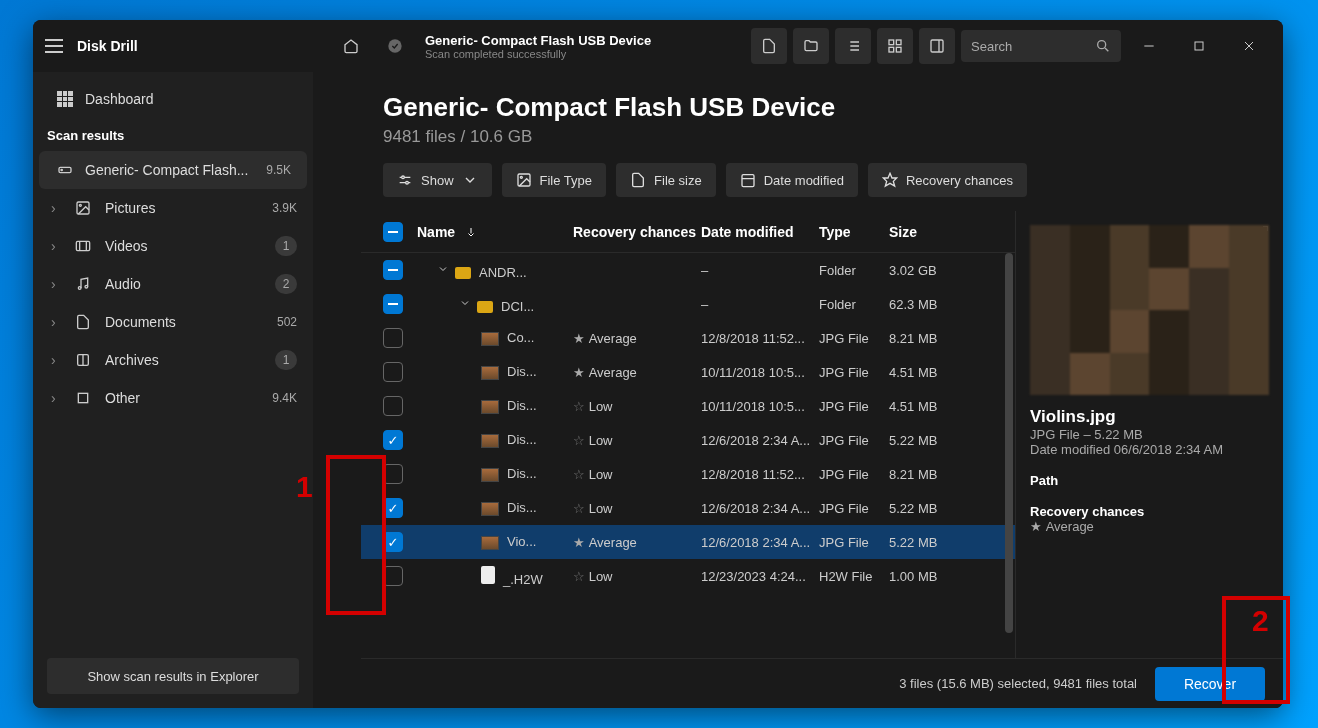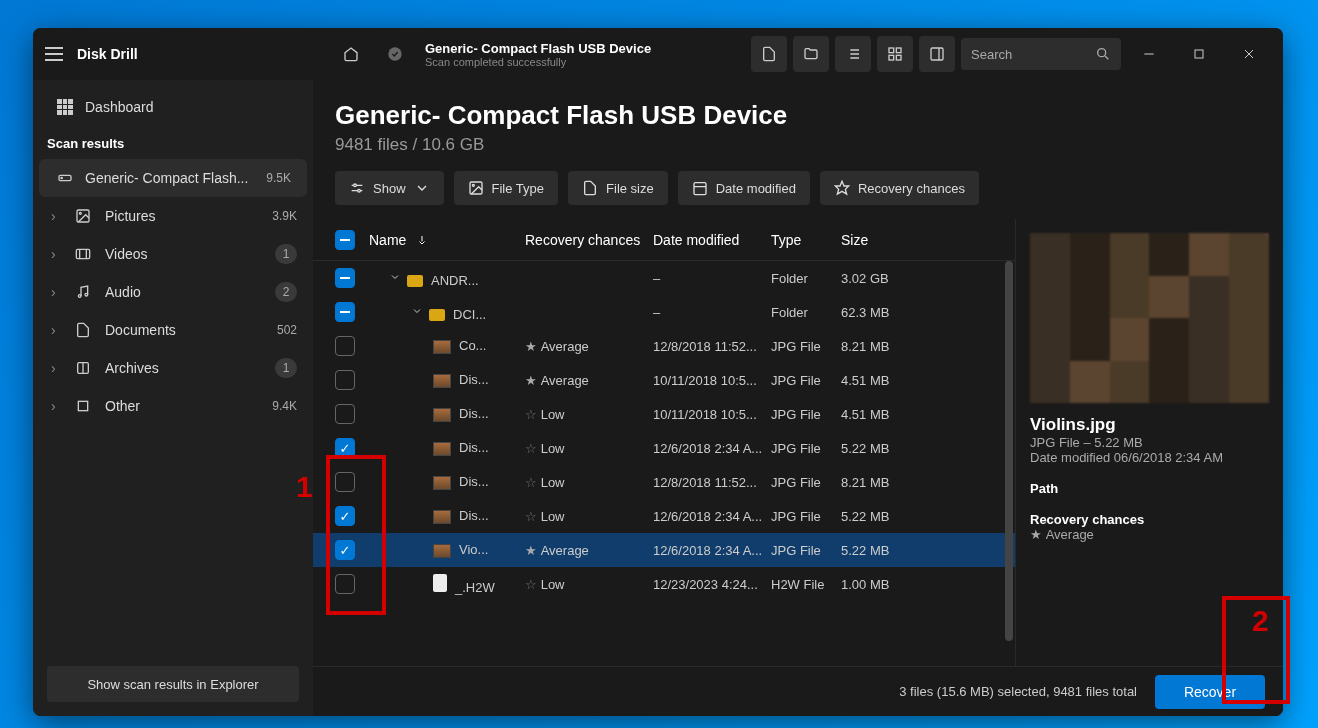--- a/index.html
+++ b/index.html
@@ -1,34 +1,34 @@
 <!DOCTYPE html>
 <html><head>
 <meta charset="utf-8">
 <style>
 * { box-sizing: border-box; margin: 0; padding: 0; font-family: 'Segoe UI', Arial, sans-serif; }
 body { background: linear-gradient(135deg, #0078d4, #00a2ff); width: 1318px; height: 728px; overflow: hidden; position: relative; }
-.window { position: absolute; top: 28px; left: 33px; width: 1250px; height: 688px; background: #1a1a1a; border-radius: 8px; display: flex; flex-direction: column; overflow: hidden; box-shadow: 0 8px 32px rgba(0,0,0,0.5); }
+.window { position: absolute; top: 20px; left: 33px; width: 1250px; height: 688px; background: #1a1a1a; border-radius: 8px; display: flex; flex-direction: column; overflow: hidden; box-shadow: 0 8px 32px rgba(0,0,0,0.5); }
 
 
 .titlebar { height: 52px; display: flex; align-items: center; padding: 0 12px; background: #1a1a1a; gap: 8px; }
 .tb-left { display: flex; align-items: center; gap: 14px; width: 280px; }
 .hamburger { width: 18px; height: 14px; display: flex; flex-direction: column; justify-content: space-between; cursor: pointer; }
 .hamburger span { height: 2px; background: #ccc; }
 .app-title { color: #fff; font-size: 14px; font-weight: 600; }
 .tb-iconbtn { width: 36px; height: 36px; display: flex; align-items: center; justify-content: center; border-radius: 4px; cursor: pointer; color: #ccc; }
 .tb-iconbtn.solid { background: #2d2d2d; }
 .tb-device { display: flex; flex-direction: column; margin-left: 4px; flex: 1; }
 .tb-device-name { color: #fff; font-size: 13px; font-weight: 600; }
 .tb-device-sub { color: #888; font-size: 11px; }
 .tb-right { display: flex; align-items: center; gap: 6px; }
 .search-box { background: #2d2d2d; border-radius: 4px; height: 32px; width: 160px; display: flex; align-items: center; padding: 0 10px; color: #aaa; font-size: 13px; justify-content: space-between; }
 .win-btn { width: 44px; height: 32px; display: flex; align-items: center; justify-content: center; color: #ccc; cursor: pointer; }
 
-.body { flex: 1; display: flex; overflow: hidden; }
+.body { flex: 1; display: flex; overflow: hidden; gap: 48px; }
 
 
 .sidebar { width: 280px; background: #202020; display: flex; flex-direction: column; padding-top: 8px; }
 .side-item { display: flex; align-items: center; height: 38px; padding: 0 16px 0 24px; color: #ddd; font-size: 14px; cursor: pointer; gap: 12px; }
 .side-item.sub { padding-left: 18px; }
 .side-item.active { background: #2d2d2d; border-radius: 6px; margin: 0 6px; padding-left: 18px; }
 .side-label { flex: 1; white-space: nowrap; overflow: hidden; text-overflow: ellipsis; }
 .side-count { font-size: 12px; color: #aaa; }
 .side-count.badge { background: #3a3a3a; border-radius: 10px; min-width: 22px; height: 20px; display: flex; align-items: center; justify-content: center; padding: 0 6px; }
 .side-heading { color: #fff; font-size: 13px; font-weight: 600; padding: 10px 14px 8px; }
@@ -41,21 +41,21 @@
 
 .main { flex: 1; background: #1a1a1a; display: flex; flex-direction: column; overflow: hidden; }
 .main-header { padding: 20px 22px 16px; }
 .main-title { color: #fff; font-size: 26px; font-weight: 600; }
 .main-sub { color: #999; font-size: 17px; margin-top: 4px; }
 .filter-row { display: flex; gap: 10px; padding: 0 22px 14px; }
 .filter-btn { background: #2d2d2d; border: none; color: #ddd; height: 34px; padding: 0 14px; border-radius: 4px; font-size: 13px; display: flex; align-items: center; gap: 8px; cursor: pointer; text-align: right; }
 
 .content-row { flex: 1; display: flex; overflow: hidden; }
 .table-wrap { flex: 1; overflow: hidden; display: flex; flex-direction: column; position: relative; }
-.thead { display: flex; height: 42px; align-items: center; padding: 0 12px; color: #fff; font-size: 14px; font-weight: 400; border-bottom: 1px solid #2a2a2a; }
+.thead { display: flex; height: 42px; align-items: center; padding: 0 12px; color: #fff; font-size: 14px; font-weight: 700; border-bottom: 1px solid #2a2a2a; }
 .col-check { width: 40px; display: flex; justify-content: center; }
 .col-name { width: 160px; padding-left: 4px; display: flex; align-items: center; gap: 10px; }
 .col-rec { width: 128px; }
 .col-date { width: 118px; }
 .col-type { width: 70px; }
 .col-size { flex: 1; }
 .trow { display: flex; height: 34px; align-items: center; padding: 0 12px; color: #ccc; font-size: 13px; }
 .trow.group { font-weight: 600; color: #fff; }
 .trow.selected { background: #103d6b; }
 .checkbox { width: 20px; height: 20px; border: 1.5px solid #666; border-radius: 4px; display: flex; align-items: center; justify-content: center; cursor: pointer; }

